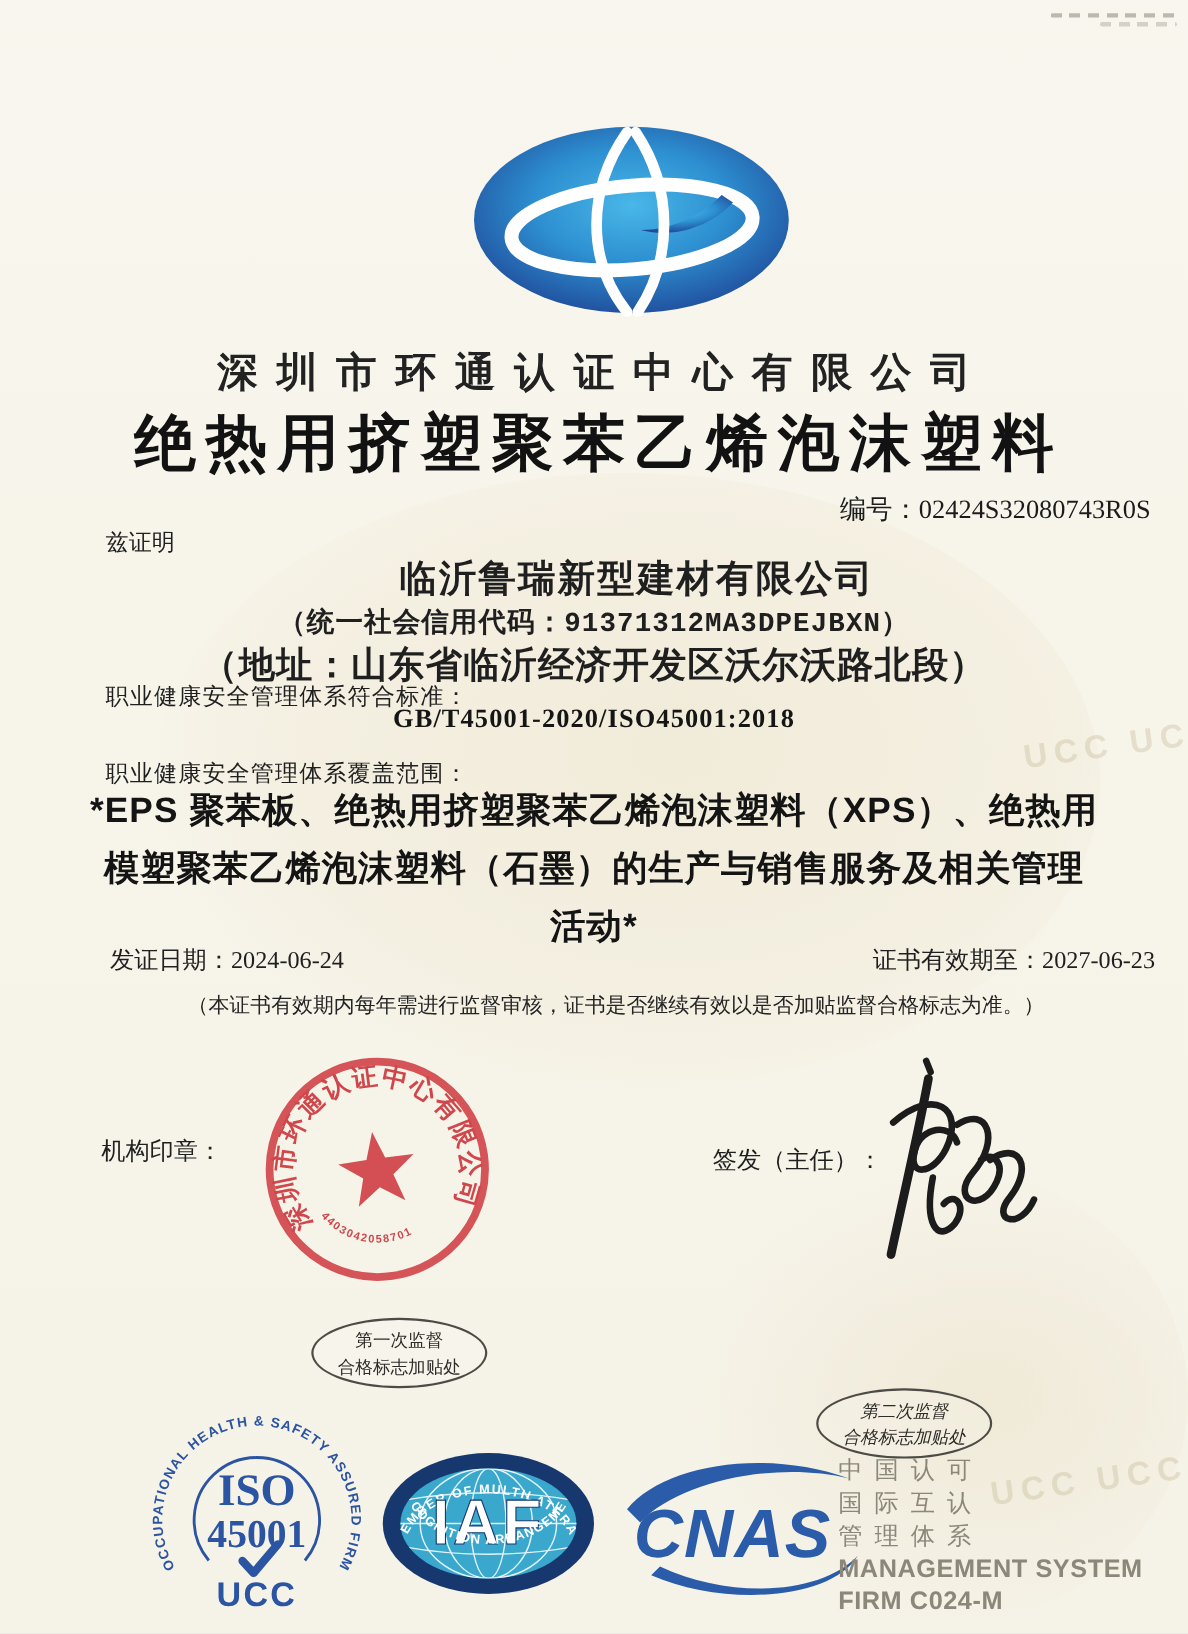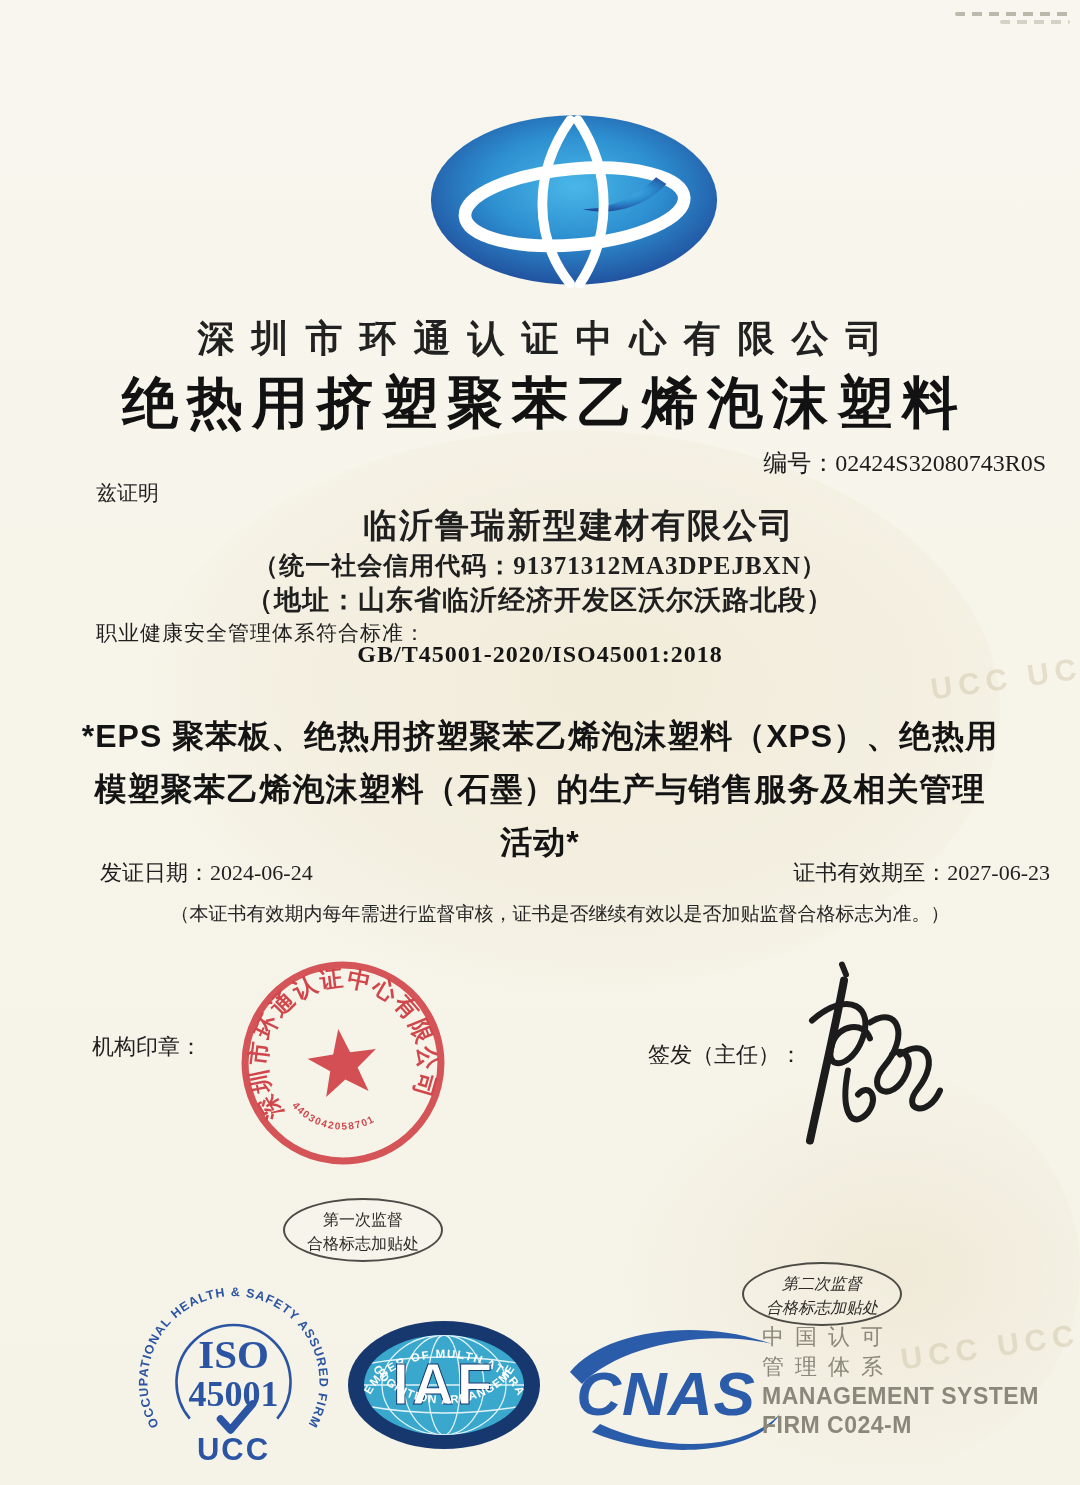--- a/index.html
+++ b/index.html
@@ -19,22 +19,22 @@
   .wm-ucc{color:rgba(196,186,152,.38);font:bold 30px "Liberation Sans",sans-serif;
           letter-spacing:6px;transform:rotate(-8deg);white-space:nowrap;}
   .scan-dash{position:absolute;height:4px;background:repeating-linear-gradient(90deg,rgba(140,134,118,.55) 0 10px,rgba(140,134,118,0) 10px 17px);border-radius:2px;}
   .issuer{top:314px;font-family:"Liberation Sans",sans-serif;font-weight:700;
           font-size:37px;letter-spacing:17px;text-indent:17px;color:#222;}
   .title{top:366px;font-family:"Liberation Sans",sans-serif;font-weight:900;
          font-size:56px;letter-spacing:9px;text-indent:9px;color:#121212;}
   .certno{top:447px;right:34px;font-size:24px;color:#1c1c1c;}
   .declare{left:96px;top:479px;font-size:21px;}
   .holder{top:503px;font-family:"Liberation Sans",sans-serif;font-weight:900;font-size:34px;letter-spacing:2px;margin-left:39px;}
-  .credit{top:549px;font-family:Liberation Serif, serif;font-weight:700;font-size:25px;letter-spacing:1px;}
-  .addr{top:582px;font-family:"Liberation Sans",sans-serif;font-weight:700;font-size:27px;letter-spacing:1px;}
+  .credit{top:549px;font-family:Liberation Mono, monospace;font-weight:700;font-size:25px;letter-spacing:1px;}
+  .addr{top:582px;font-family:"Liberation Sans",sans-serif;font-weight:700;font-size:33px;letter-spacing:1px;}
   .small-label{left:96px;font-size:21px;letter-spacing:1px;}
   .standard{top:641px;font-weight:700;font-size:24px;letter-spacing:1px;color:#151515;}
   .scope{top:710px;font-family:"Liberation Sans",sans-serif;font-weight:900;
          font-size:32px;line-height:53px;letter-spacing:1px;color:#141414;}
   .daterow{top:858px;left:0;width:1080px;font-size:22px;}
   .daterow .l{position:absolute;left:100px;top:0;}
   .daterow .r{position:absolute;right:30px;top:0;}
   .note{top:901px;left:40px;width:1040px;text-align:center;font-size:19px;color:#242424;}
   .seal-label{left:92px;top:1032px;font-size:22px;}
   .sign-label{left:648px;top:1040px;font-size:22px;}
@@ -82,20 +82,21 @@
   </div>
 
   <div class="abs declare">兹证明</div>
   <div class="abs center holder">临沂鲁瑞新型建材有限公司</div>
   <div class="abs center credit">（统一社会信用代码：91371312MA3DPEJBXN）</div>
   <div class="abs center addr">（地址：山东省临沂经济开发区沃尔沃路北段）</div>
 
   <div class="abs small-label" style="top:619px;">职业健康安全管理体系符合标准：</div>
   <div class="abs center standard">GB/T45001-2020/ISO45001:2018</div>
 
+  <div class="abs small-label" style="top:689px;">职业健康安全管理体系覆盖范围：</div>
   <div class="abs center scope">
     <div>*EPS 聚苯板、绝热用挤塑聚苯乙烯泡沫塑料（XPS）、绝热用</div>
     <div>模塑聚苯乙烯泡沫塑料（石墨）的生产与销售服务及相关管理</div>
     <div>活动*</div>
   </div>
 
   <div class="abs daterow">
     <div class="l">
       <span>发证日期：</span><span>2024-06-24</span>
     </div>
@@ -185,18 +186,19 @@
   </svg>
 
   <svg class="abs" style="left:556px;top:1322px;" width="225" height="135" viewBox="0 0 225 135" color="#2b5ca9">
     <path d="M14,50 C46,10 138,-6 216,22 C150,6 62,24 26,62 Z" fill="currentColor"></path>
     <path d="M44,102 C108,132 190,128 224,92 C198,134 100,138 36,110 Z" fill="currentColor"></path>
     <text x="110" y="93" text-anchor="middle" font-family="Liberation Sans, sans-serif" font-style="italic" font-weight="900" font-size="62" letter-spacing="1" fill="currentColor">CNAS</text>
   </svg>
 
   <div class="abs accred">
     <div class="cn">中国认可</div>
+    <div class="cn">国际互认</div>
     <div class="cn">管理体系</div>
     <div class="en">MANAGEMENT SYSTEM</div>
     <div class="en">FIRM C024-M</div>
   </div>
 
 </div>
 
 </body></html>

